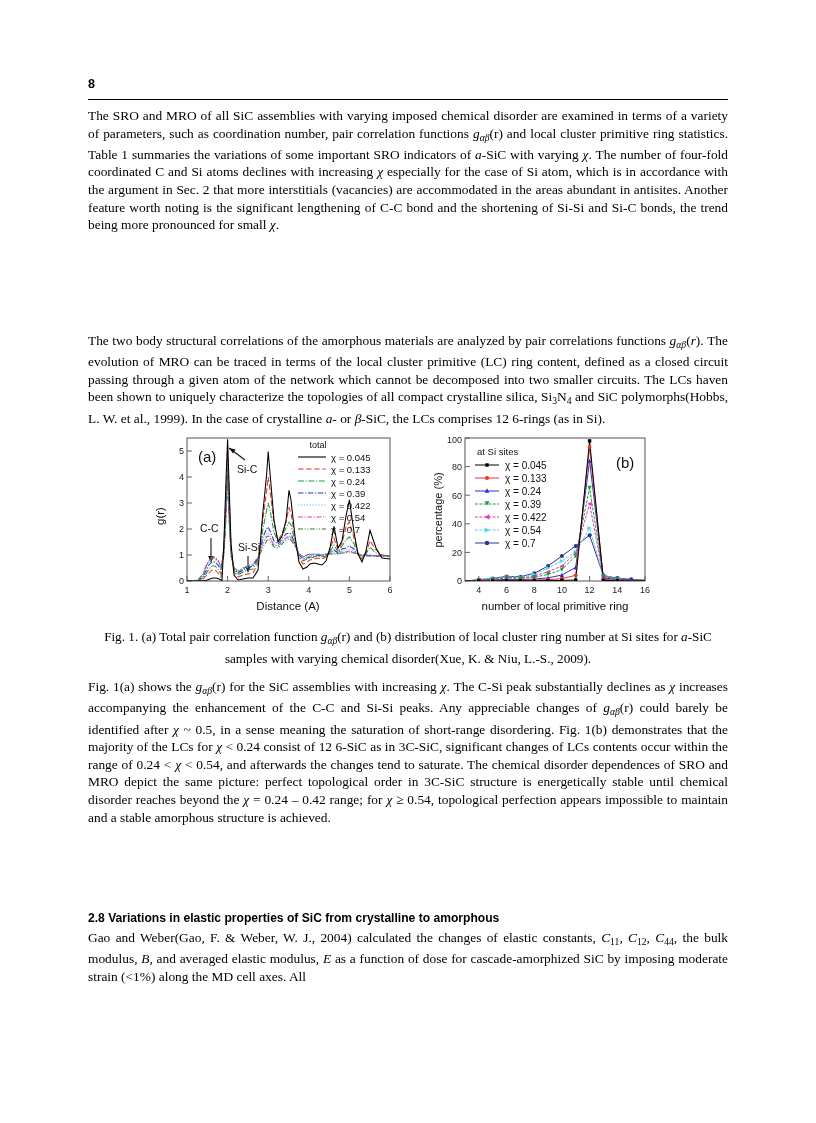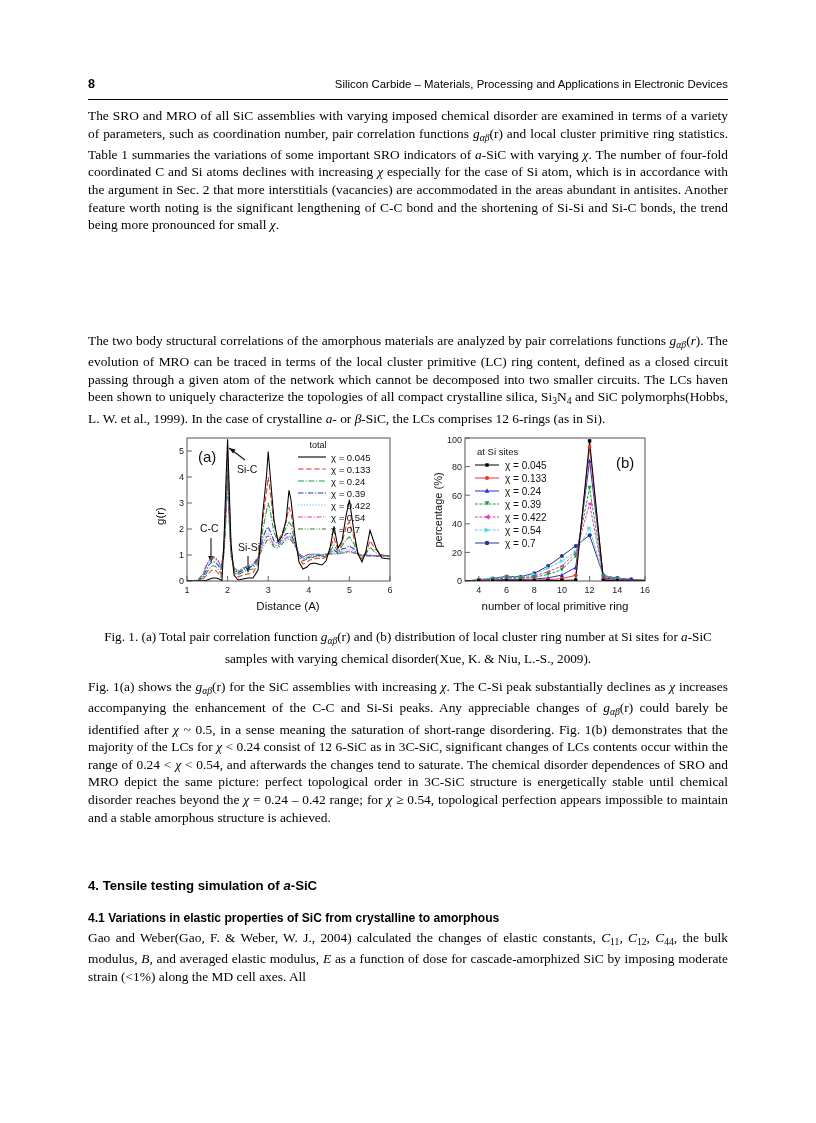--- a/index.html
+++ b/index.html
@@ -68,21 +68,20 @@
   
   .blk { position:absolute; left:88px; width:640px; }
 </style>
 </head>
 <body>
 
 <div class="page">
 
   <div class="header">
     <div class="pagenum">8</div>
-    <div class="htitle">Silicon Carbide – Materials, Processing and Applications in Electronic Devices</div>
     <div class="rule"></div>
   </div>
 
   <div class="blk" style="top:107px;">
     <p class="just"><span>The SRO and MRO of all SiC assemblies with varying imposed chemical disorder are examined in terms of a variety of parameters, such as coordination number, pair correlation functions </span><span class="gsym">g</span><span class="gsym sub">αβ</span><span>(r) and local cluster primitive ring statistics. Table 1 summaries the variations of some important SRO indicators of </span><span class="it">a</span><span>-SiC with varying </span><span class="chi">χ</span><span>. The number of four-fold coordinated C and Si atoms declines with increasing </span><span class="chi">χ</span><span> especially for the case of Si atom, which is in accordance with the argument in Sec. 2 that more interstitials (vacancies) are accommodated in the areas abundant in antisites. Another feature worth noting is the significant lengthening of C-C bond and the shortening of Si-Si and Si-C bonds, the trend being more pronounced for small </span><span class="chi">χ</span><span>.</span></p>
   </div>
 
   <div class="blk" style="top:332px;">
     <p class="just"><span>The two body structural correlations of the amorphous materials are analyzed by pair correlations functions </span><span class="gsym">g</span><span class="gsym sub">αβ</span><span>(</span><span class="it">r</span><span>). The evolution of MRO can be traced in terms of the local cluster primitive (LC) ring content, defined as a closed circuit passing through a given atom of the network which cannot be decomposed into two smaller circuits. The LCs haven been shown to uniquely characterize the topologies of all compact crystalline silica, Si</span><span class="sub">3</span><span>N</span><span class="sub">4</span><span> and SiC polymorphs(Hobbs, L. W. et al., 1999). In the case of crystalline </span><span class="it">a</span><span>- or </span><span class="it">β</span><span>-SiC, the LCs comprises 12 6-rings (as in Si).</span></p>
   </div>
@@ -395,25 +394,22 @@
       </g>
     </svg>
   </div>
 
   <div class="caption"><span>Fig. 1. (a) Total pair correlation function </span><span class="gsym">g</span><span class="gsym sub">αβ</span><span>(r) and (b) distribution of local cluster ring number at Si sites for </span><span class="it">a</span><span>-SiC samples with varying chemical disorder(Xue, K. &amp; Niu, L.-S., 2009).</span></div>
 
   <div class="blk" style="top:678px;">
     <p class="just"><span>Fig. 1(a) shows the </span><span class="gsym">g</span><span class="gsym sub">αβ</span><span>(r) for the SiC assemblies with increasing </span><span class="chi">χ</span><span>. The C-Si peak substantially declines as </span><span class="chi">χ</span><span> increases accompanying the enhancement of the C-C and Si-Si peaks. Any appreciable changes of </span><span class="gsym">g</span><span class="gsym sub">αβ</span><span>(r) could barely be identified after </span><span class="chi">χ</span><span> ~ 0.5, in a sense meaning the saturation of short-range disordering. Fig. 1(b) demonstrates that the majority of the LCs for </span><span class="chi">χ</span><span> &lt; 0.24 consist of 12 6-SiC as in 3C-SiC, significant changes of LCs contents occur within the range of 0.24 &lt; </span><span class="chi">χ</span><span> &lt; 0.54, and afterwards the changes tend to saturate. The chemical disorder dependences of SRO and MRO depict the same picture: perfect topological order in 3C-SiC structure is energetically stable until chemical disorder reaches beyond the </span><span class="chi">χ</span><span> = 0.24 – 0.42 range; for </span><span class="chi">χ</span><span> ≥ 0.54, topological perfection appears impossible to maintain and a stable amorphous structure is achieved.</span></p>
   </div>
 
-  <div class="blk" style="top:877px;">
-    <h3 class="sect"><span>4. Tensile testing simulation of </span><span class="it">a</span><span>-SiC</span></h3>
-  </div>
 
   <div class="blk" style="top:910px;">
-    <h4 class="subsect">4.1 Variations in elastic properties of SiC from crystalline to amorphous</h4>
+    <h4 class="subsect">2.8 Variations in elastic properties of SiC from crystalline to amorphous</h4>
   </div>
 
   <div class="blk" style="top:929px;">
     <p class="just"><span>Gao and Weber(Gao, F. &amp; Weber, W. J., 2004) calculated the changes of elastic constants, </span><span class="it">C</span><span class="sub">11</span><span>, </span><span class="it">C</span><span class="sub">12</span><span>, </span><span class="it">C</span><span class="sub">44</span><span>, the bulk modulus, </span><span class="it">B</span><span>, and averaged elastic modulus, </span><span class="it">E</span><span> as a function of dose for cascade-amorphized SiC by imposing moderate strain (&lt;1%) along the MD cell axes. All</span></p>
   </div>
 
 </div>
 
 </body></html>

